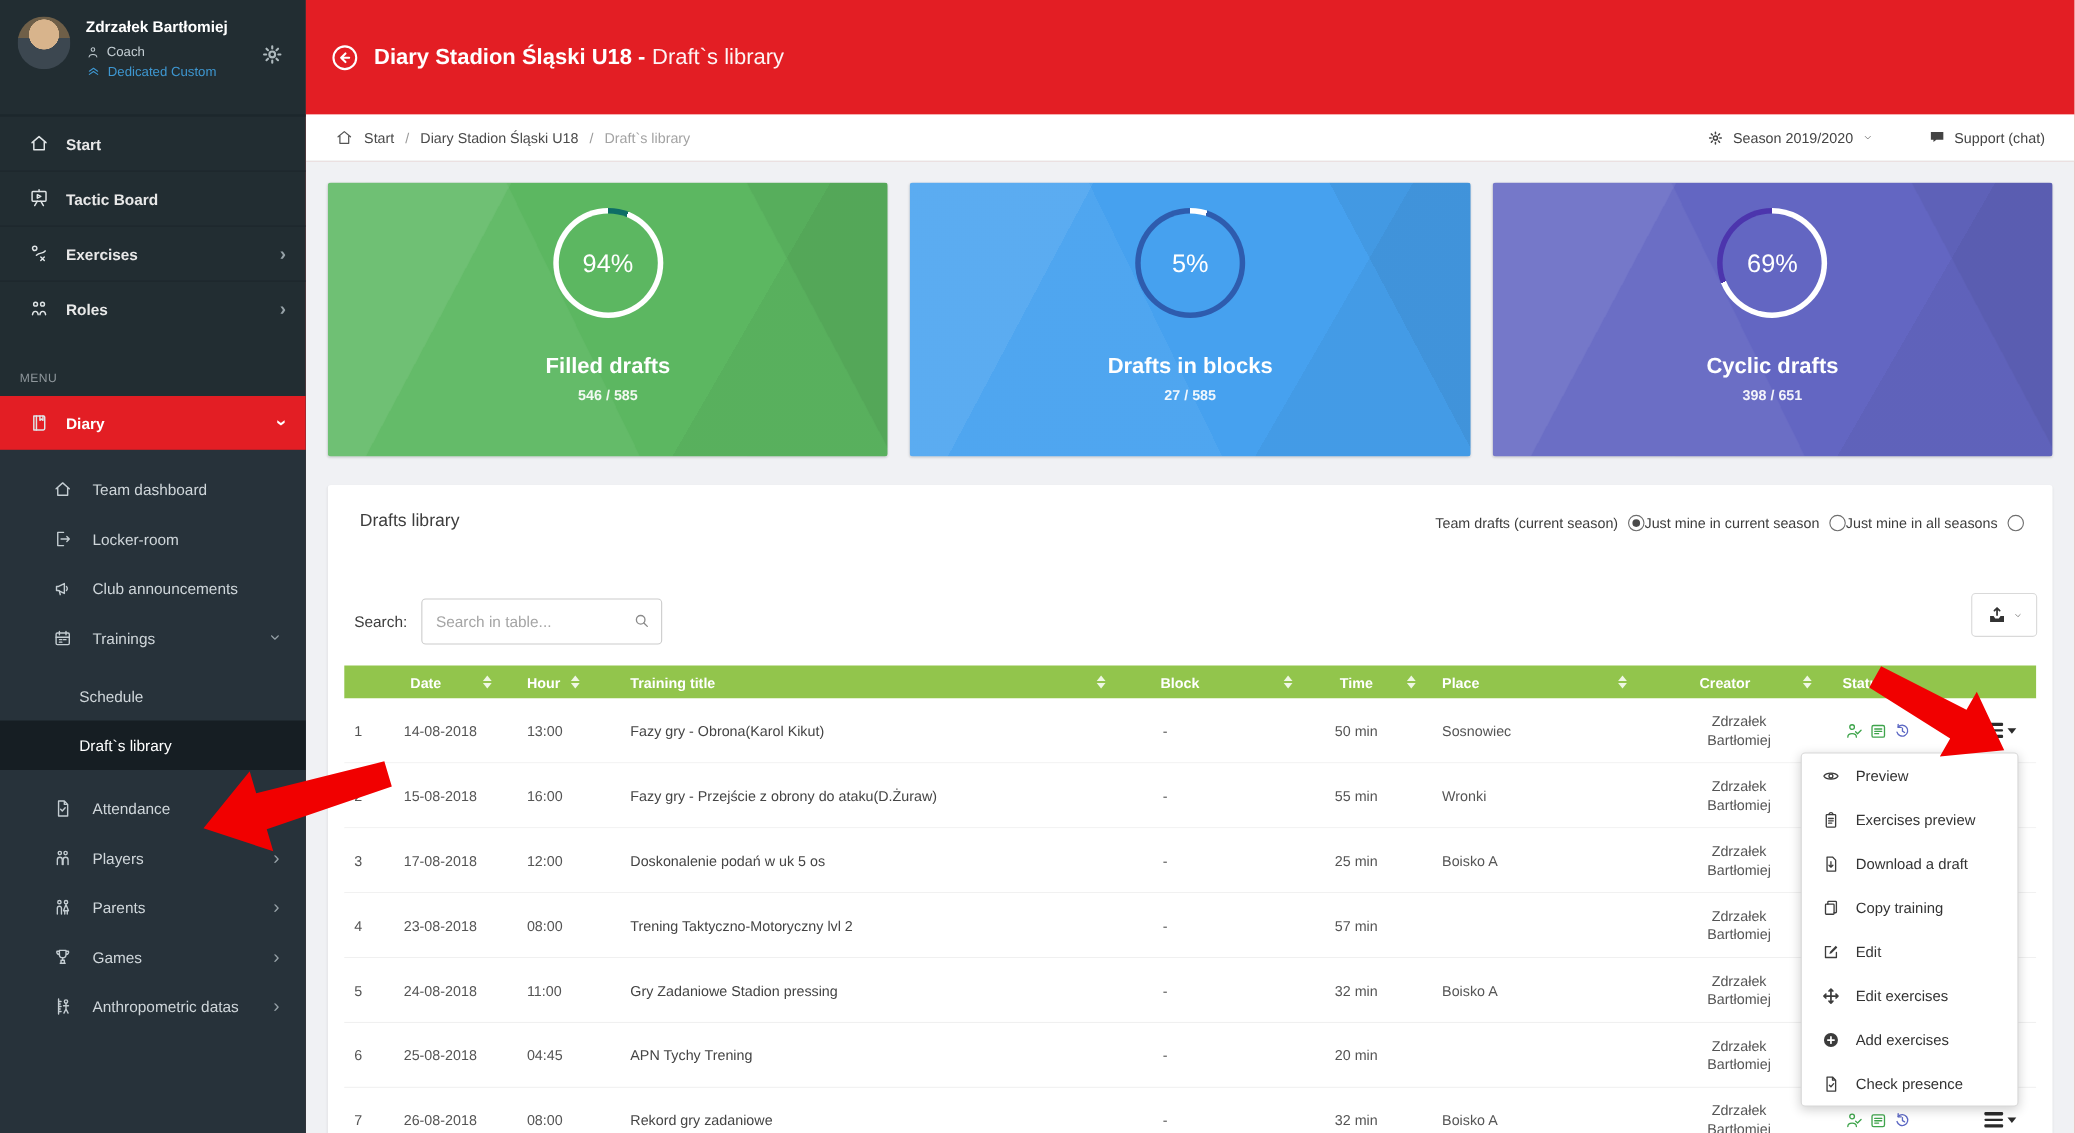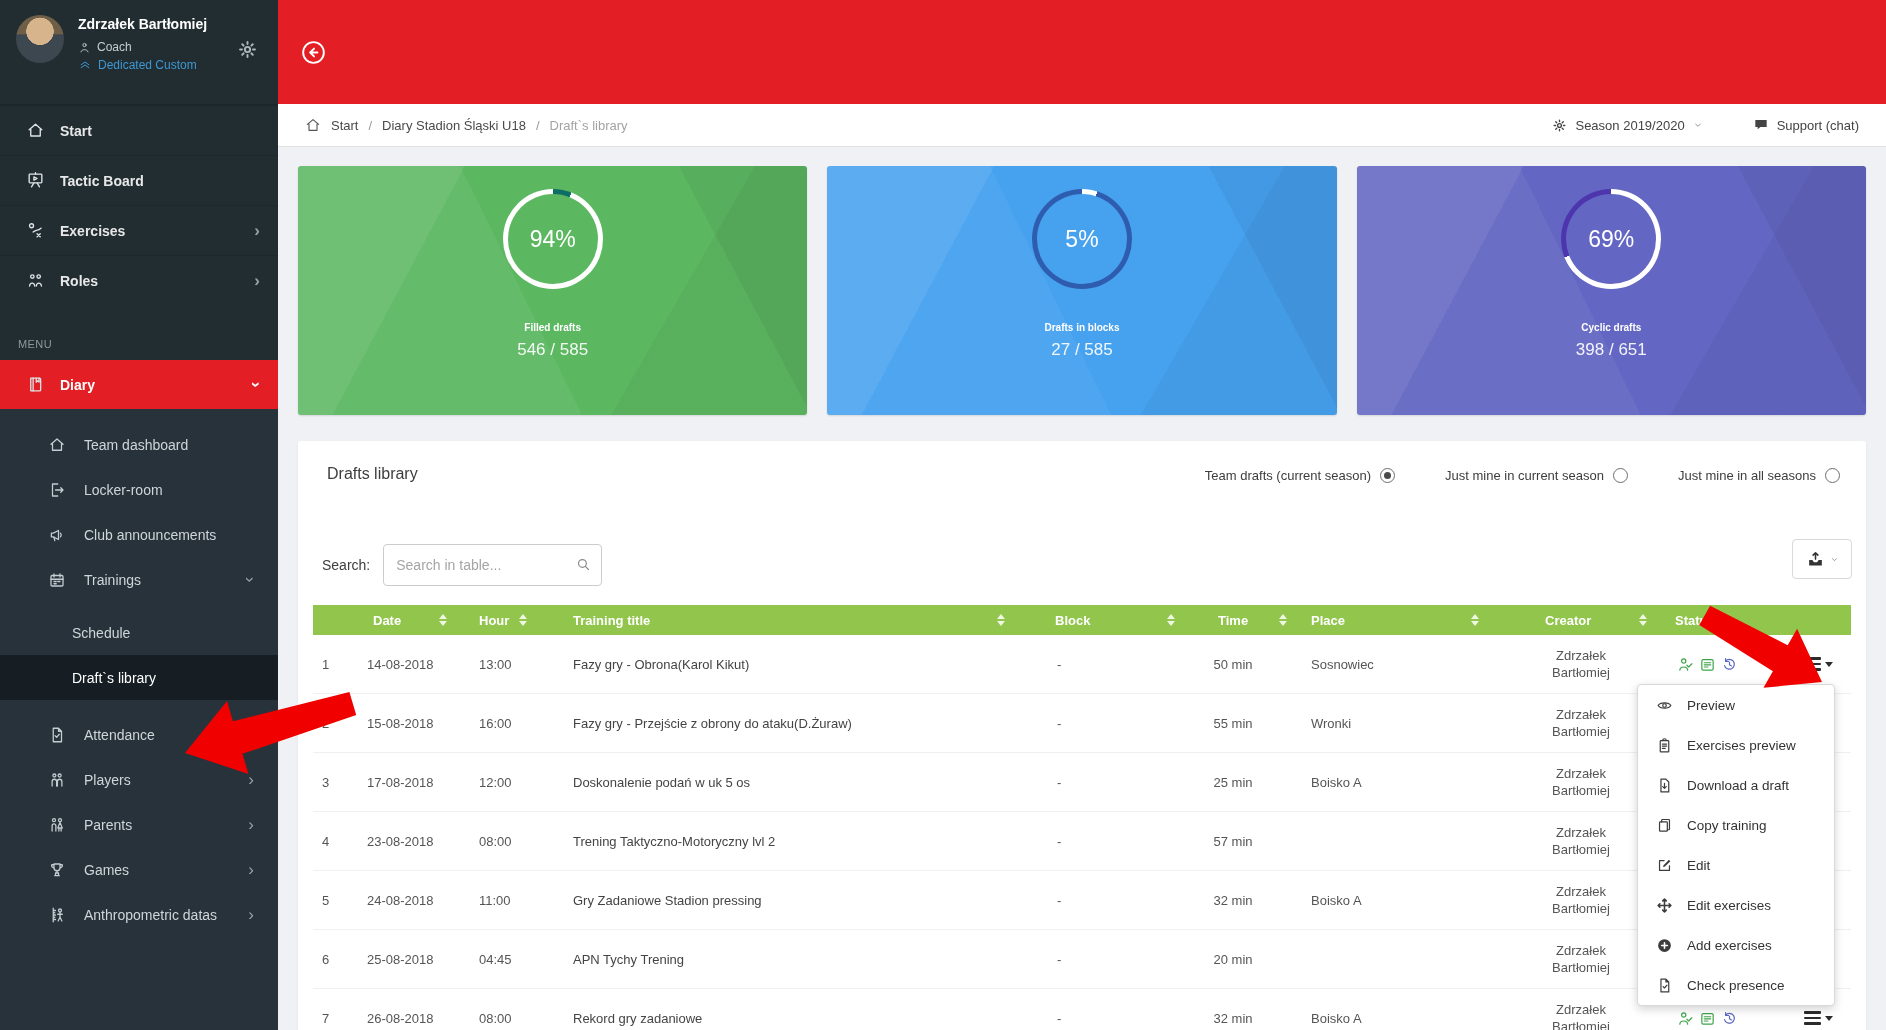--- a/index.html
+++ b/index.html
@@ -54,27 +54,27 @@
   .cards{margin-top:19px;display:flex;gap:20px;align-items:center;}
   .card{flex:1;height:249px;border-radius:3px;color:#fff;box-shadow:0 1px 2px rgba(0,0,0,.12);
     background-image:
       linear-gradient(118deg, rgba(255,255,255,.07) 0 26%, rgba(255,255,255,0) 26%),
       linear-gradient(242deg, rgba(0,0,0,.05) 0 20%, rgba(0,0,0,0) 20%),
       linear-gradient(64deg, rgba(255,255,255,.05) 0 45%, rgba(255,255,255,0) 45%),
       linear-gradient(300deg, rgba(0,0,0,.04) 0 30%, rgba(0,0,0,0) 30%);
     padding-top:23px;box-sizing:border-box;}
   .ring{width:100px;height:100px;border-radius:50%;margin:0 auto;padding:5px;box-sizing:border-box;}
   .hole{width:100%;height:100%;border-radius:50%;display:flex;align-items:center;justify-content:center;font-size:23px;color:#fff;}
-  .card-label{margin-top:33px;text-align:center;font-size:10px;font-weight:bold;}
-  .card-count{margin-top:7px;text-align:center;font-size:17px;opacity:.92;}
+  .card-label{margin-top:33px;text-align:center;font-size:20px;font-weight:bold;}
+  .card-count{margin-top:7px;text-align:center;font-size:13px;opacity:.92;font-weight:bold;}
 
   
   .panel{position:relative;margin-top:26px;height:700px;background:#fff;border-radius:3px 3px 0 0;box-shadow:0 1px 2px rgba(0,0,0,.08);}
   .panel-title{position:absolute;left:29px;top:464px;font-size:16px;color:#3d3d3d;top:24px;}
-  .filters{position:absolute;right:26px;top:27px;display:flex;align-items:flex-start;gap:50px;}
+  .filters{position:absolute;right:26px;top:27px;display:flex;align-items:flex-start;}
   .filter{display:flex;align-items:center;gap:9px;font-size:13px;color:#3d3d3d;cursor:pointer;}
   .radio{width:15px;height:15px;border:1px solid #6e6e6e;border-radius:50%;position:relative;box-sizing:border-box;flex:none;}
   .radio.sel::after{content:"";position:absolute;inset:3px;background:#4a4a4a;border-radius:50%;}
   .search-row{position:absolute;left:24px;top:103px;height:42px;display:flex;align-items:center;gap:13px;}
   .search-row label{font-size:14px;color:#3d3d3d;}
   .search-box{position:relative;width:219px;height:42px;}
   .search-box input{width:100%;height:100%;box-sizing:border-box;border:1px solid #ccc;border-radius:4px;padding:0 34px 0 12px;font-size:14px;color:#555;font-family:inherit;outline:none;}
   .search-box input::placeholder{color:#a5a5a5;}
   .search-box .ic{position:absolute;right:10px;top:12px;color:#8a8a8a;}
   .export-btn{position:absolute;right:14px;top:98px;width:58px;height:38px;border:1px solid #d9d9d9;border-radius:4px;background:#fff;display:flex;align-items:center;justify-content:center;gap:5px;cursor:pointer;color:#333;}
@@ -285,20 +285,21 @@
     </div>
   </aside>
 
   <header class="topbar-red">
     <span class="back-btn">
       <svg class="ic" width="27" height="27" viewBox="0 0 24 24">
           <circle cx="12" cy="12" r="9.2"></circle>
           <path d="M12.5 8.5 L9 12 l3.5 3.5 M9 12 h6.5"></path>
         </svg>
     </span>
+    <h1 class="page-title"><span>Diary Stadion Śląski U18 -</span><span class="sub">Draft`s library</span></h1>
   </header>
 
   <div class="crumb-bar">
     <div class="crumb-left">
       <svg class="ic" width="16" height="16" viewBox="0 0 24 24">
           <path d="M3.5 11 L12 4 l8.5 7 M6 10 v10 h12 v-10"></path>
         </svg>
       <span class="crumb">Start</span>
       <span class="crumb-sep">/</span>
       <span class="crumb">Diary Stadion Śląski U18</span>

